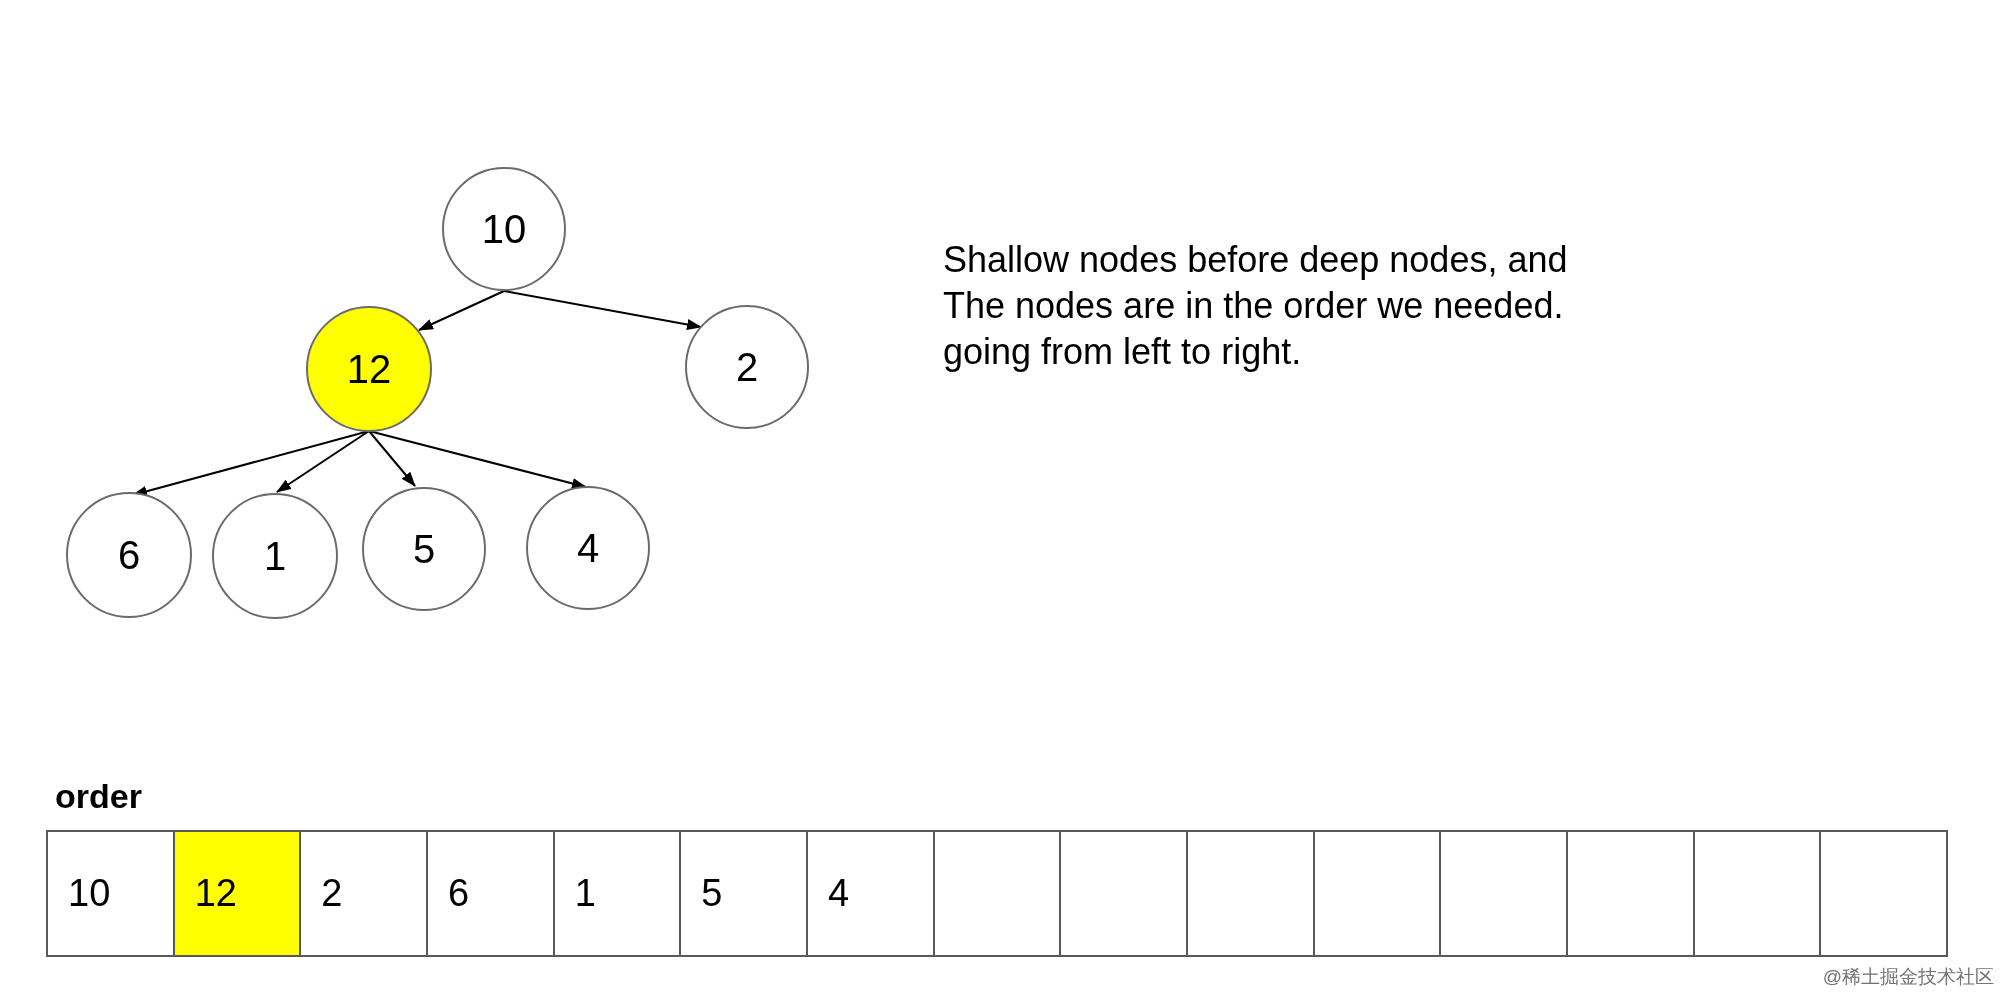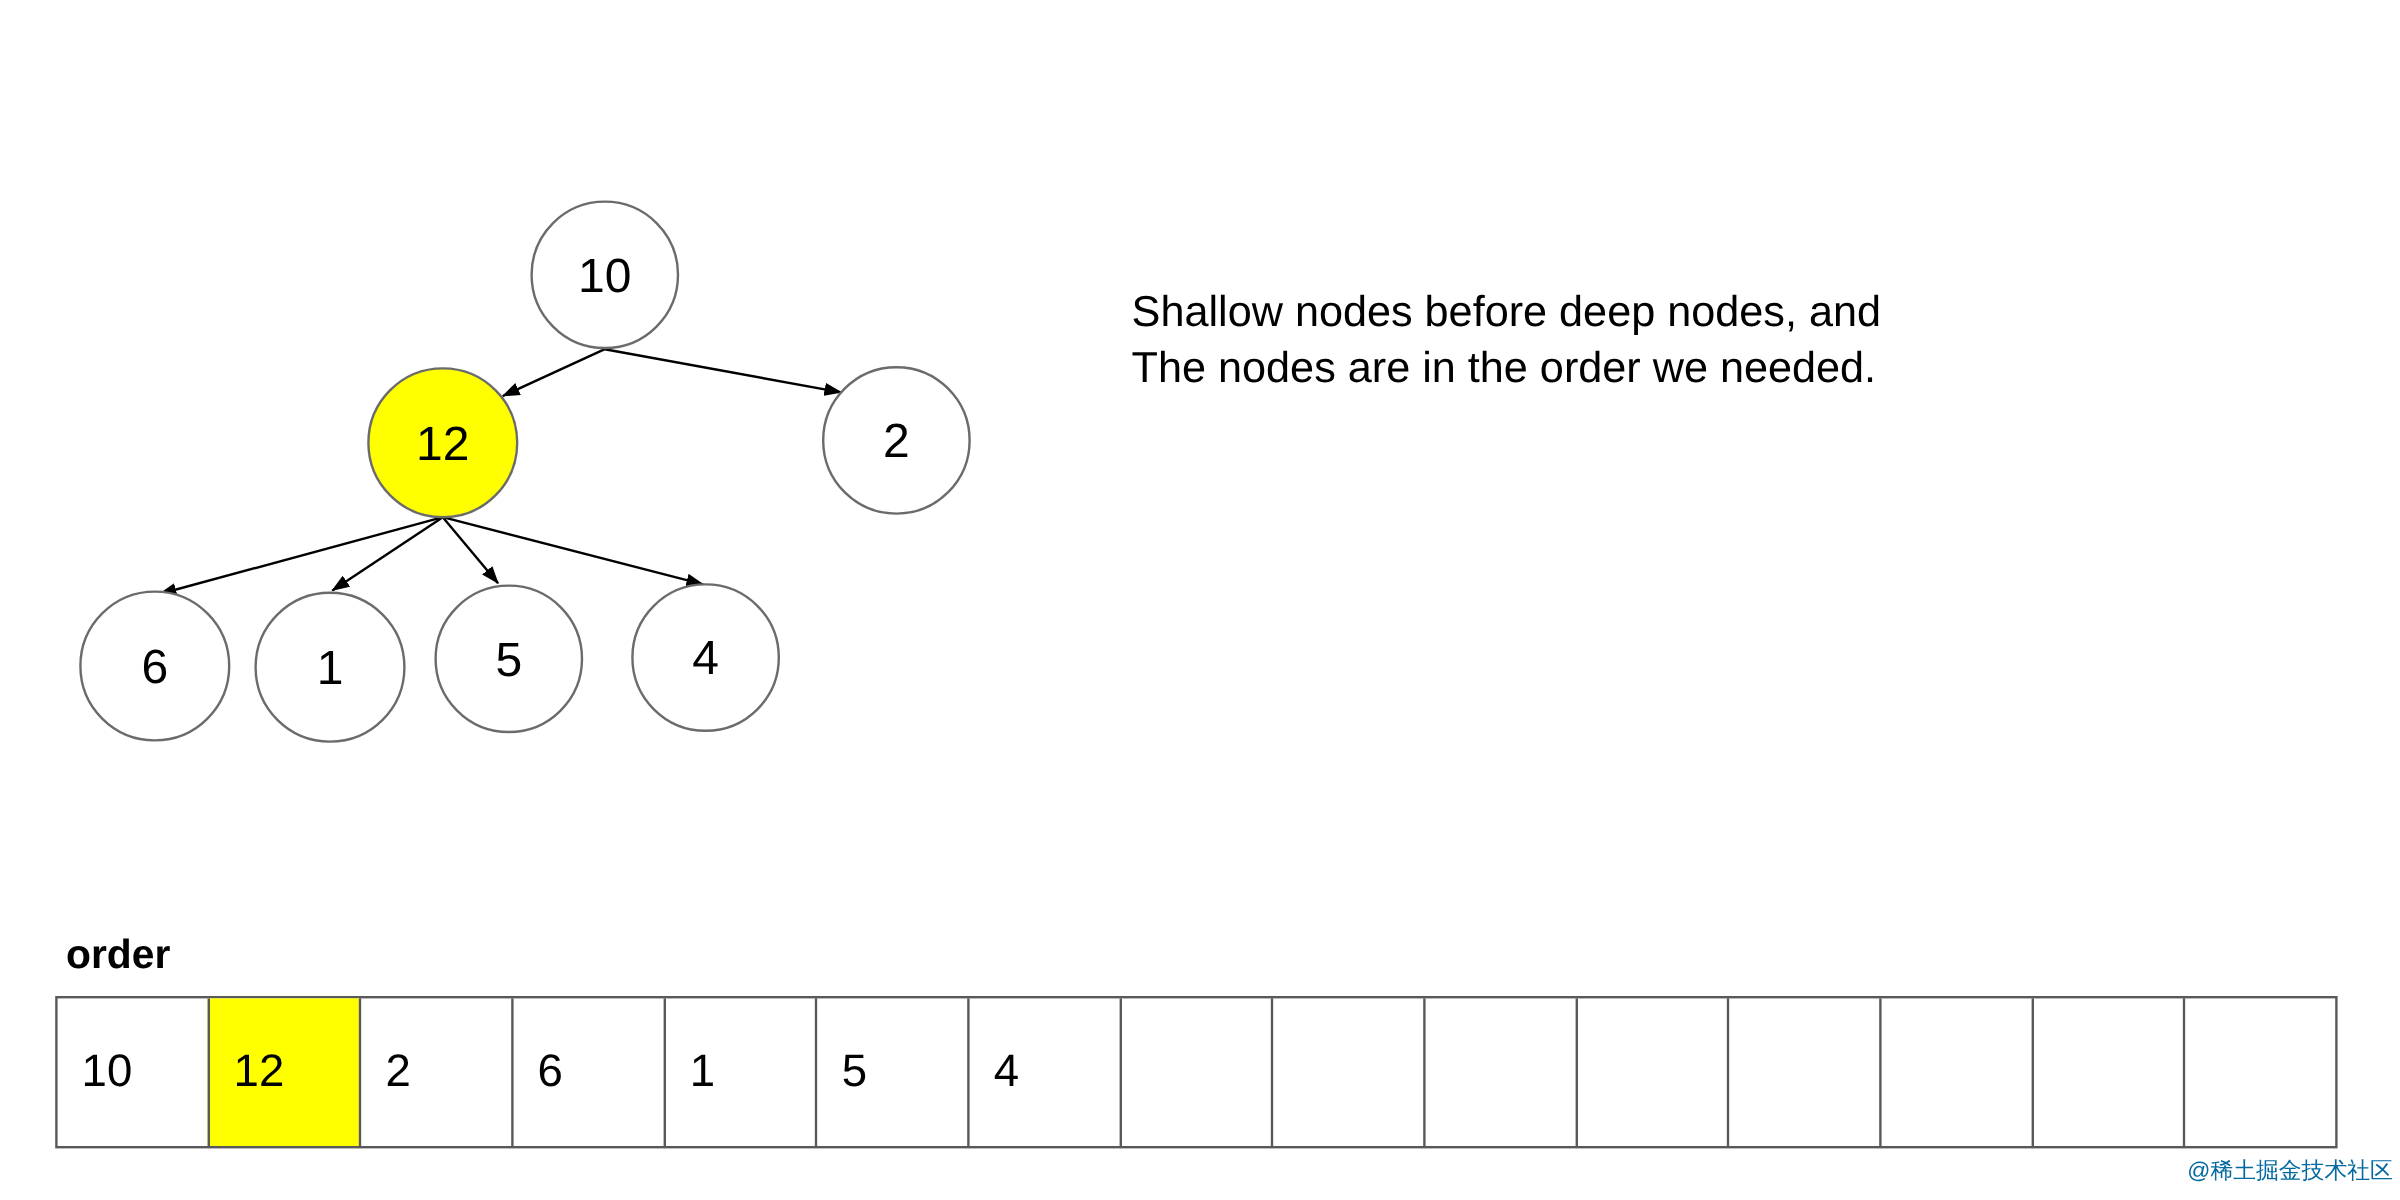--- a/index.html
+++ b/index.html
@@ -133,20 +133,21 @@
     </g>
     <g>
       <circle cx="588" cy="548" r="61"></circle>
       <text x="588" y="562">4</text>
     </g>
   </svg>
 
   <div class="explanation">
     <div>Shallow nodes before deep nodes, and</div>
     <div>The nodes are in the order we needed.</div>
+    <div>going from left to right.</div>
   </div>
 
   <div class="values-label">order</div>
 
   <div class="values-array">
       <div class="cell">
         <span>10</span>
       </div>
       <div class="cell" style="background: rgb(255, 255, 0);">
         <span>12</span>
@@ -185,15 +186,15 @@
         <span></span>
       </div>
       <div class="cell">
         <span></span>
       </div>
       <div class="cell">
         <span></span>
       </div>
     </div>
 
-  <div class="watermark" style="color: #0369a1;">@稀土掘金技术社区</div>
+  <div class="watermark" style="color: #737373;">@稀土掘金技术社区</div>
 
 </div>
 
 </body></html>

